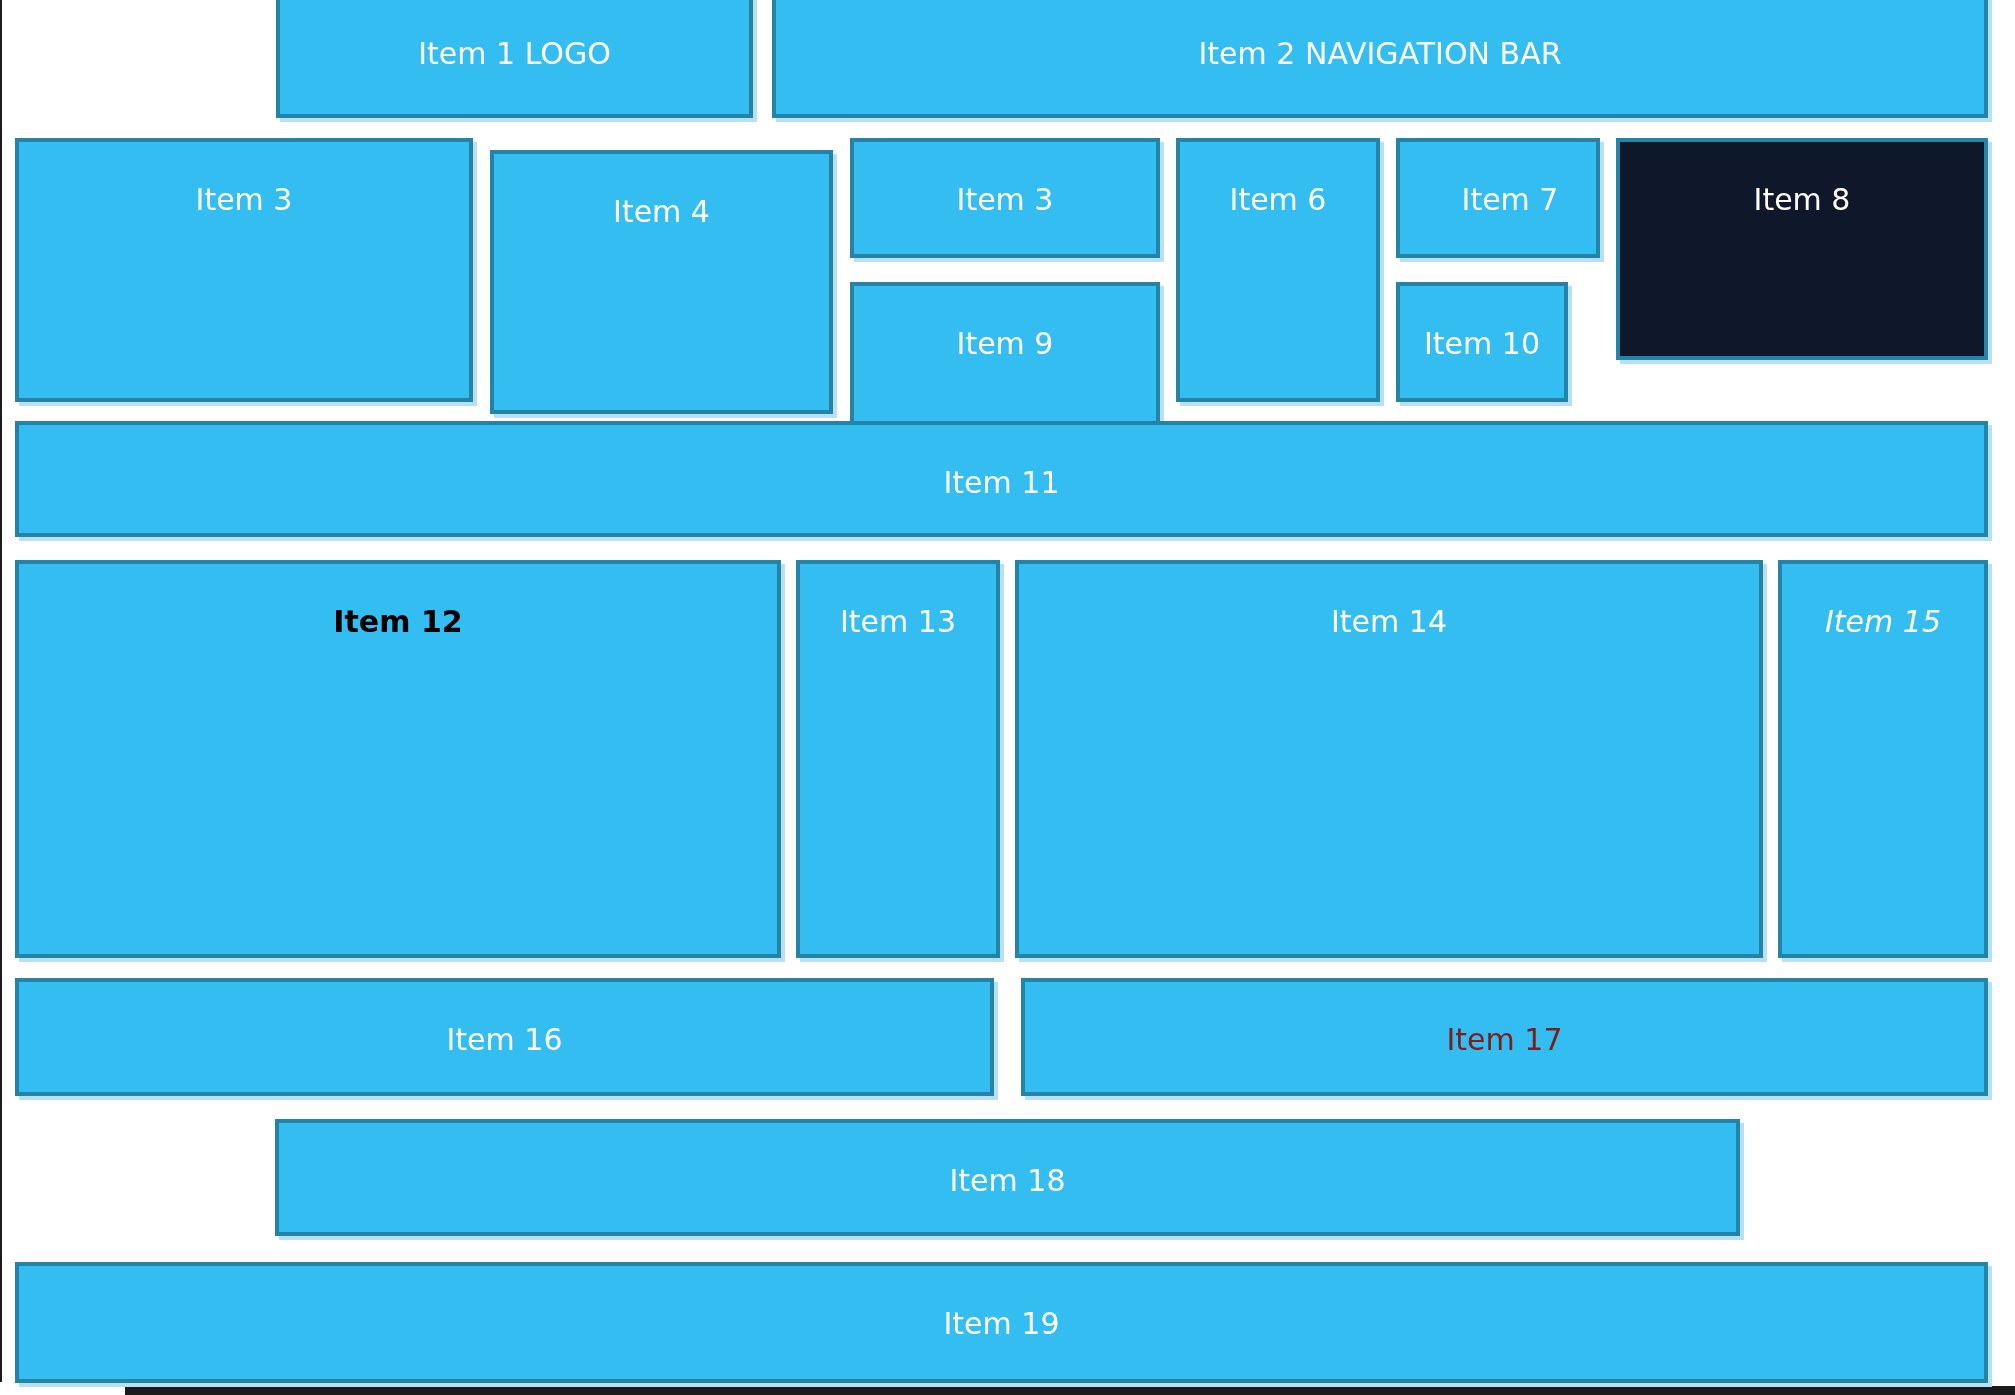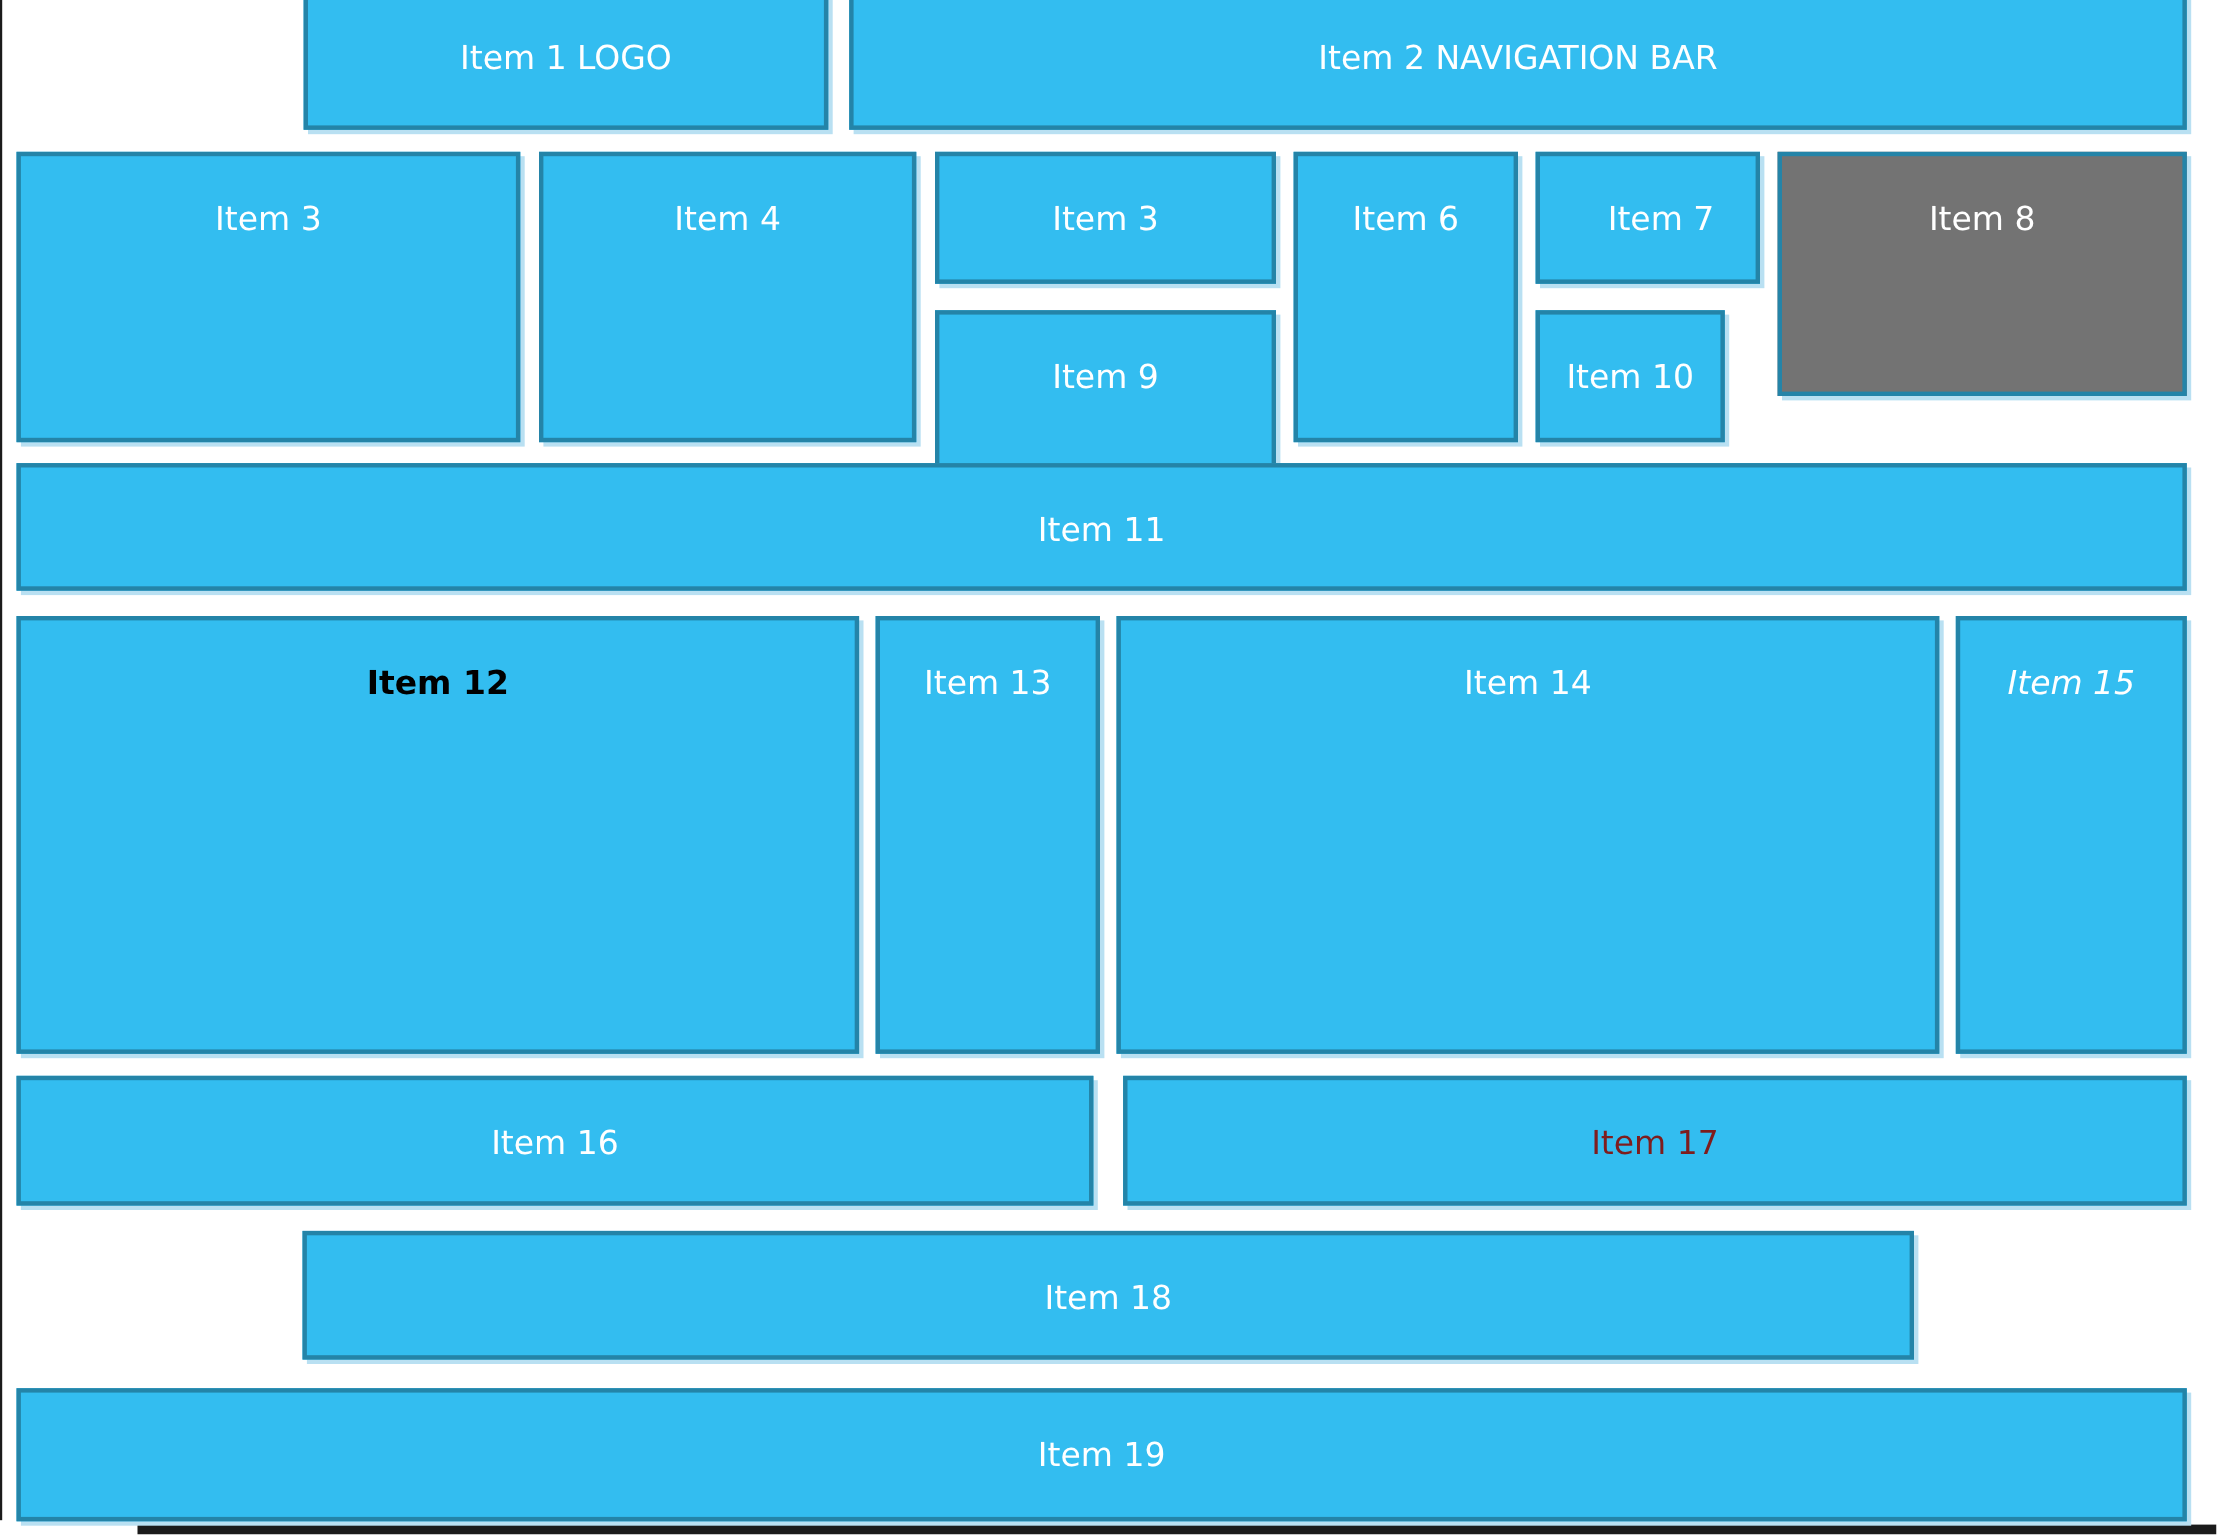--- a/index.html
+++ b/index.html
@@ -42,25 +42,25 @@
 </style>
 </head>
 <body>
 
 <div id="viewport">
   <div class="frame-line-left"></div>
   <div class="frame-bar-bottom"></div>
 <div class="grid-item" style="left: 276px; top: -8px; width: 477px; height: 126px; background: rgb(51, 189, 240); border-color: rgb(36, 132, 168); color: rgb(255, 255, 255); box-shadow: rgb(185, 224, 242) 4px 4px 0px 0px;">Item 1 LOGO</div>
     <div class="grid-item" style="left: 772px; top: -8px; width: 1216px; height: 126px; background: rgb(51, 189, 240); border-color: rgb(36, 132, 168); color: rgb(255, 255, 255); box-shadow: rgb(185, 224, 242) 4px 4px 0px 0px;">Item 2 NAVIGATION BAR</div>
     <div class="grid-item" style="left: 15px; top: 138px; width: 458px; height: 264px; background: rgb(51, 189, 240); border-color: rgb(36, 132, 168); color: rgb(255, 255, 255); box-shadow: rgb(185, 224, 242) 4px 4px 0px 0px;">Item 3</div>
-    <div class="grid-item" style="left: 490px; top: 138px; width: 343px; height: 264px; background: rgb(51, 189, 240); border-color: rgb(36, 132, 168); color: rgb(255, 255, 255); box-shadow: rgb(185, 224, 242) 4px 4px 0px 0px;">Item 4</div>
+    <div class="grid-item" style="left: 490px; top: 150px; width: 343px; height: 264px; background: rgb(51, 189, 240); border-color: rgb(36, 132, 168); color: rgb(255, 255, 255); box-shadow: rgb(185, 224, 242) 4px 4px 0px 0px;">Item 4</div>
     <div class="grid-item" style="left: 850px; top: 138px; width: 310px; height: 120px; background: rgb(51, 189, 240); border-color: rgb(36, 132, 168); color: rgb(255, 255, 255); box-shadow: rgb(185, 224, 242) 4px 4px 0px 0px;">Item 3</div>
     <div class="grid-item" style="left: 1176px; top: 138px; width: 204px; height: 264px; background: rgb(51, 189, 240); border-color: rgb(36, 132, 168); color: rgb(255, 255, 255); box-shadow: rgb(185, 224, 242) 4px 4px 0px 0px;">Item 6</div>
     <div class="grid-item" style="left: 1396px; top: 138px; width: 204px; height: 120px; background: rgb(51, 189, 240); border-color: rgb(36, 132, 168); color: rgb(255, 255, 255); box-shadow: rgb(185, 224, 242) 4px 4px 0px 0px; padding-left: 24px;">Item 7</div>
-    <div class="grid-item" style="left: 1616px; top: 138px; width: 372px; height: 222px; background: #737373; border-color: rgb(36, 132, 168); color: rgb(255, 255, 255); box-shadow: rgb(185, 224, 242) 4px 4px 0px 0px;">Item 8</div>
+    <div class="grid-item" style="left: 1616px; top: 138px; width: 372px; height: 222px; background: #0f172a; border-color: rgb(36, 132, 168); color: rgb(255, 255, 255); box-shadow: rgb(185, 224, 242) 4px 4px 0px 0px;">Item 8</div>
     <div class="grid-item" style="left: 850px; top: 282px; width: 310px; height: 150px; background: rgb(51, 189, 240); border-color: rgb(36, 132, 168); color: rgb(255, 255, 255); box-shadow: rgb(185, 224, 242) 4px 4px 0px 0px;">Item 9</div>
     <div class="grid-item" style="left: 1396px; top: 282px; width: 172px; height: 120px; background: rgb(51, 189, 240); border-color: rgb(36, 132, 168); color: rgb(255, 255, 255); box-shadow: rgb(185, 224, 242) 4px 4px 0px 0px;">Item 10</div>
     <div class="grid-item" style="left: 15px; top: 421px; width: 1973px; height: 116px; background: rgb(51, 189, 240); border-color: rgb(36, 132, 168); color: rgb(255, 255, 255); box-shadow: rgb(185, 224, 242) 4px 4px 0px 0px;">Item 11</div>
     <div class="grid-item" style="left: 15px; top: 560px; width: 766px; height: 398px; background: rgb(51, 189, 240); border-color: rgb(36, 132, 168); color: #000000; box-shadow: rgb(185, 224, 242) 4px 4px 0px 0px; font-weight: bold;">Item 12</div>
     <div class="grid-item" style="left: 796px; top: 560px; width: 204px; height: 398px; background: rgb(51, 189, 240); border-color: rgb(36, 132, 168); color: rgb(255, 255, 255); box-shadow: rgb(185, 224, 242) 4px 4px 0px 0px;">Item 13</div>
     <div class="grid-item" style="left: 1015px; top: 560px; width: 748px; height: 398px; background: rgb(51, 189, 240); border-color: rgb(36, 132, 168); color: rgb(255, 255, 255); box-shadow: rgb(185, 224, 242) 4px 4px 0px 0px;">Item 14</div>
     <div class="grid-item" style="left: 1778px; top: 560px; width: 210px; height: 398px; background: rgb(51, 189, 240); border-color: rgb(36, 132, 168); color: rgb(255, 255, 255); box-shadow: rgb(185, 224, 242) 4px 4px 0px 0px; font-style: italic;">Item 15</div>
     <div class="grid-item" style="left: 15px; top: 978px; width: 979px; height: 118px; background: rgb(51, 189, 240); border-color: rgb(36, 132, 168); color: rgb(255, 255, 255); box-shadow: rgb(185, 224, 242) 4px 4px 0px 0px;">Item 16</div>
     <div class="grid-item" style="left: 1021px; top: 978px; width: 967px; height: 118px; background: rgb(51, 189, 240); border-color: rgb(36, 132, 168); color: #7f1d1d; box-shadow: rgb(185, 224, 242) 4px 4px 0px 0px;">Item 17</div>
     <div class="grid-item" style="left: 275px; top: 1119px; width: 1465px; height: 117px; background: rgb(51, 189, 240); border-color: rgb(36, 132, 168); color: rgb(255, 255, 255); box-shadow: rgb(185, 224, 242) 4px 4px 0px 0px;">Item 18</div>

